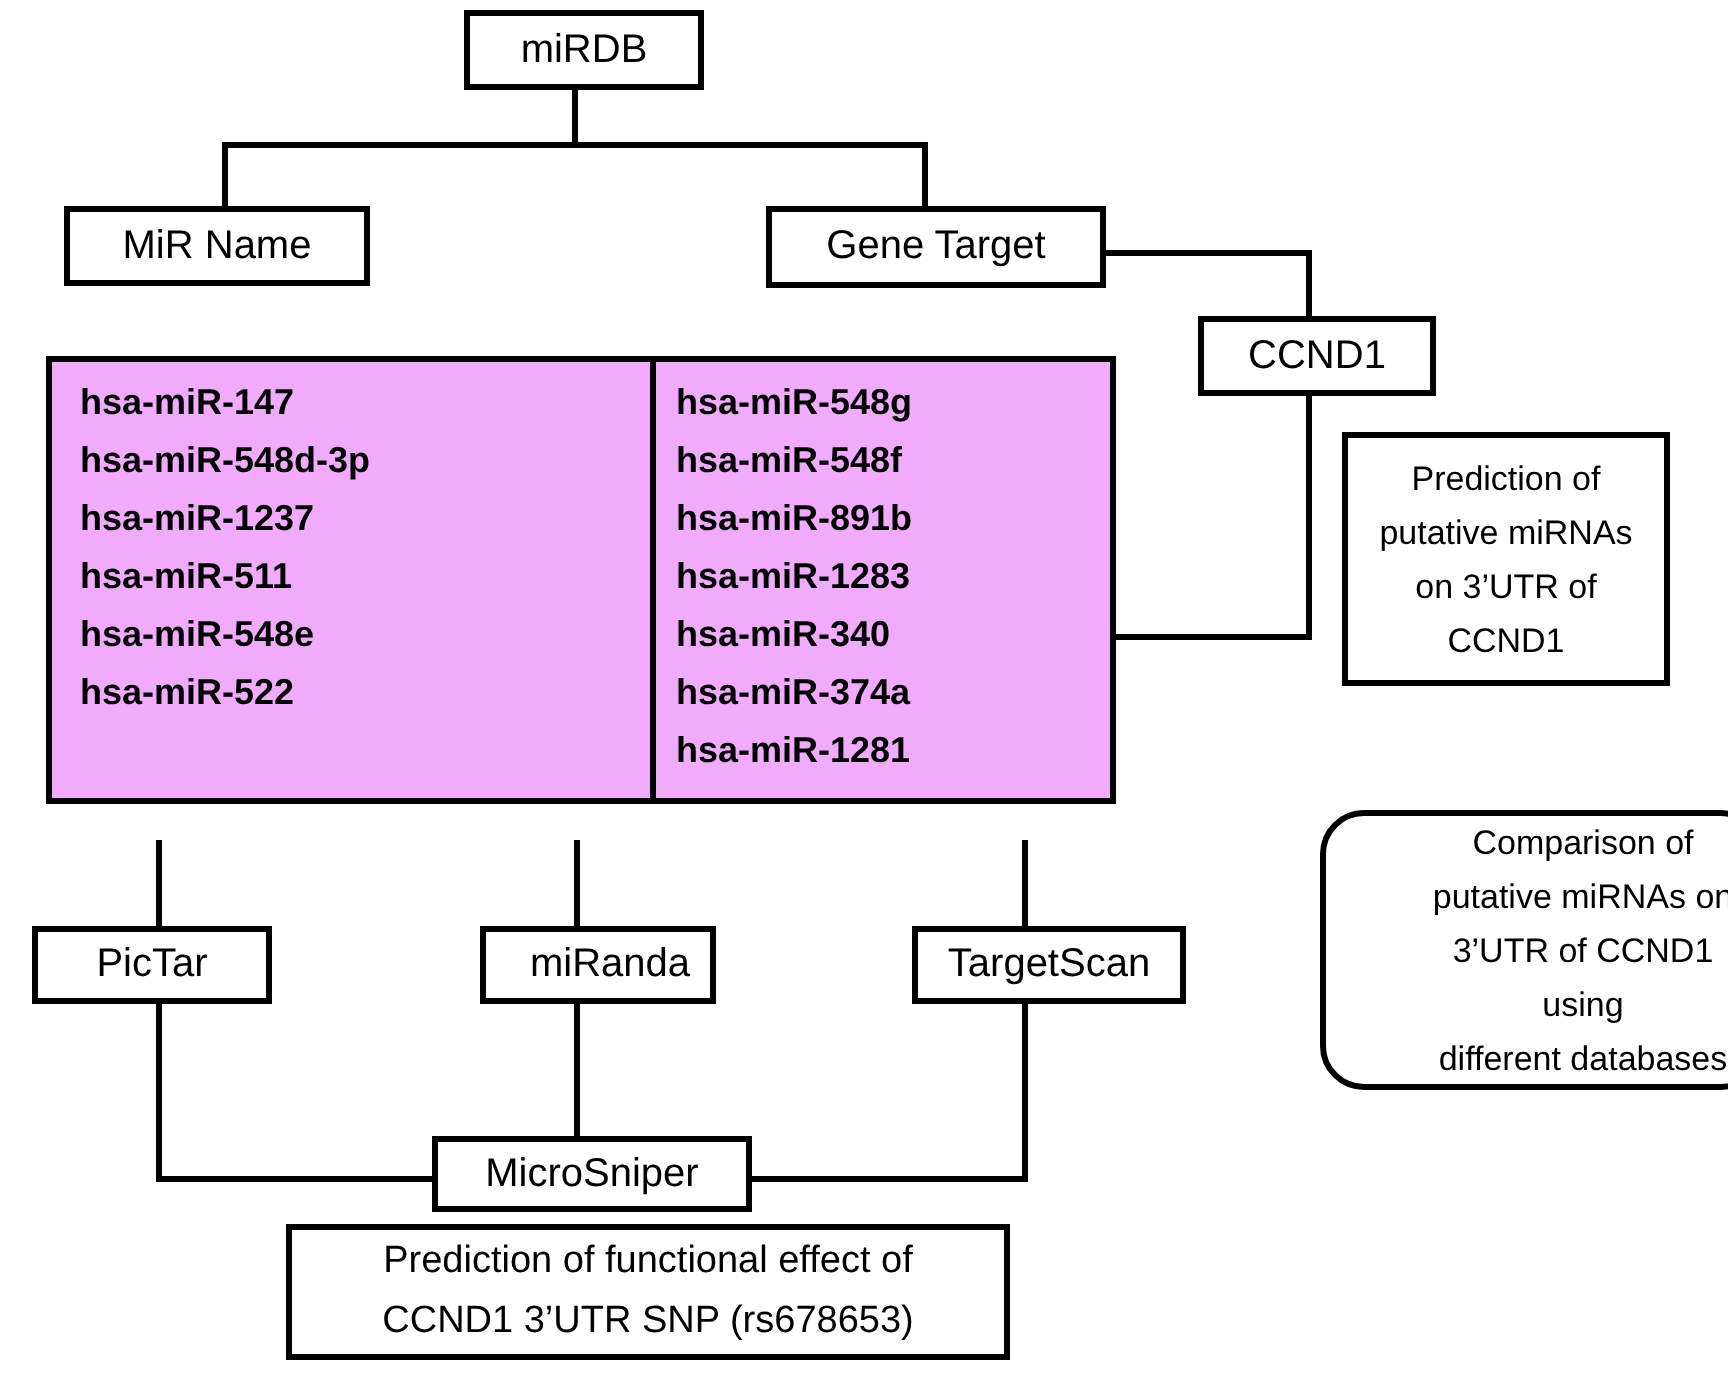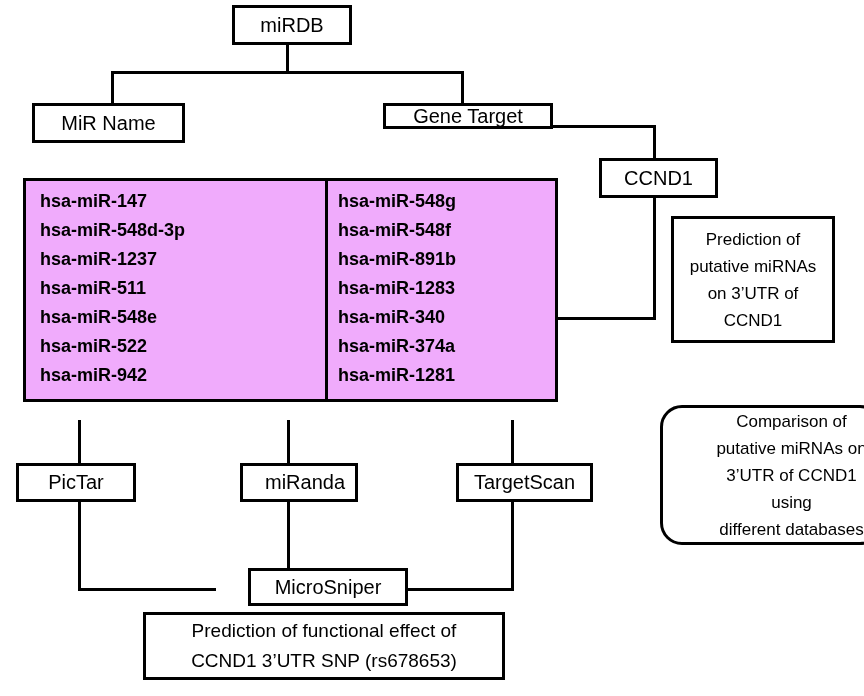--- a/index.html
+++ b/index.html
@@ -87,21 +87,21 @@
 
   <div class="line" style="left:286px; top:44px; width:3px; height:30px;"></div>
   <div class="line" style="left:111px; top:71px; width:353px; height:3px;"></div>
   <div class="line" style="left:111px; top:71px; width:3px; height:32px;"></div>
   <div class="line" style="left:461px; top:71px; width:3px; height:32px;"></div>
 
   <div class="box" style="left:32px; top:103px; width:153px; height:40px;">
     <span class="node-label">MiR Name</span>
   </div>
 
-  <div class="box" style="left:383px; top:103px; width:170px; height:26px;">
+  <div class="box" style="left:383px; top:103px; width:170px; height:41px;">
     <span class="node-label">Gene Target</span>
   </div>
 
   <div class="line" style="left:553px; top:125px; width:103px; height:3px;"></div>
   <div class="line" style="left:653px; top:125px; width:3px; height:33px;"></div>
 
   <div class="box" style="left:599px; top:158px; width:119px; height:40px;">
     <span class="node-label">CCND1</span>
   </div>
 
@@ -116,21 +116,20 @@
   </div>
 
   <div id="mirna-box">
     <div class="mirna-col left">
       <div>hsa-miR-147</div>
       <div>hsa-miR-548d-3p</div>
       <div>hsa-miR-1237</div>
       <div>hsa-miR-511</div>
       <div>hsa-miR-548e</div>
       <div>hsa-miR-522</div>
-      <div>hsa-miR-942</div>
     </div>
     <div class="mirna-col right">
       <div>hsa-miR-548g</div>
       <div>hsa-miR-548f</div>
       <div>hsa-miR-891b</div>
       <div>hsa-miR-1283</div>
       <div>hsa-miR-340</div>
       <div>hsa-miR-374a</div>
       <div>hsa-miR-1281</div>
     </div>
@@ -158,21 +157,21 @@
 3’UTR of CCND1 using
 different  databases</span>
   </div>
 
   <div class="line" style="left:78px; top:502px; width:3px; height:89px;"></div>
   <div class="line" style="left:78px; top:588px; width:138px; height:3px;"></div>
   <div class="line" style="left:287px; top:502px; width:3px; height:66px;"></div>
   <div class="line" style="left:511px; top:502px; width:3px; height:89px;"></div>
   <div class="line" style="left:376px; top:588px; width:138px; height:3px;"></div>
 
-  <div class="box" style="left:216px; top:568px; width:160px; height:38px;margin-left:32px;">
+  <div class="box" style="left:216px; top:568px; width:160px; height:38px;">
     <span class="node-label">MicroSniper</span>
   </div>
 
   <div class="box" id="functional-box" style="left:143px; top:612px; width:362px; height:68px;">
     <span class="annotation">Prediction of functional effect of
 CCND1 3’UTR SNP (rs678653)</span>
   </div>
 
 </div>
 

